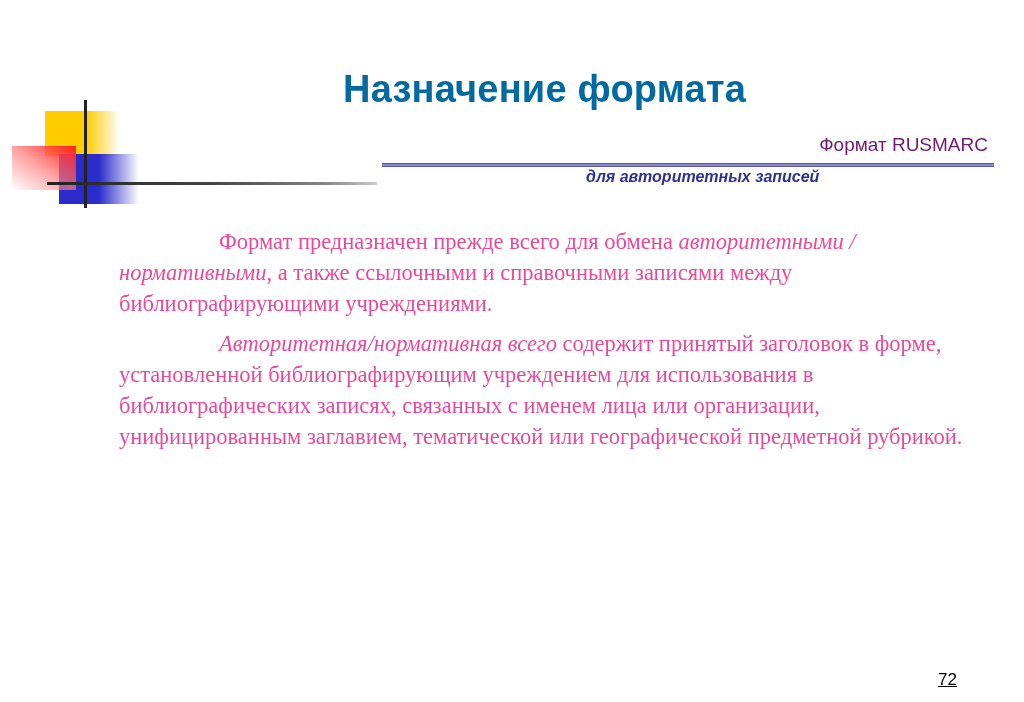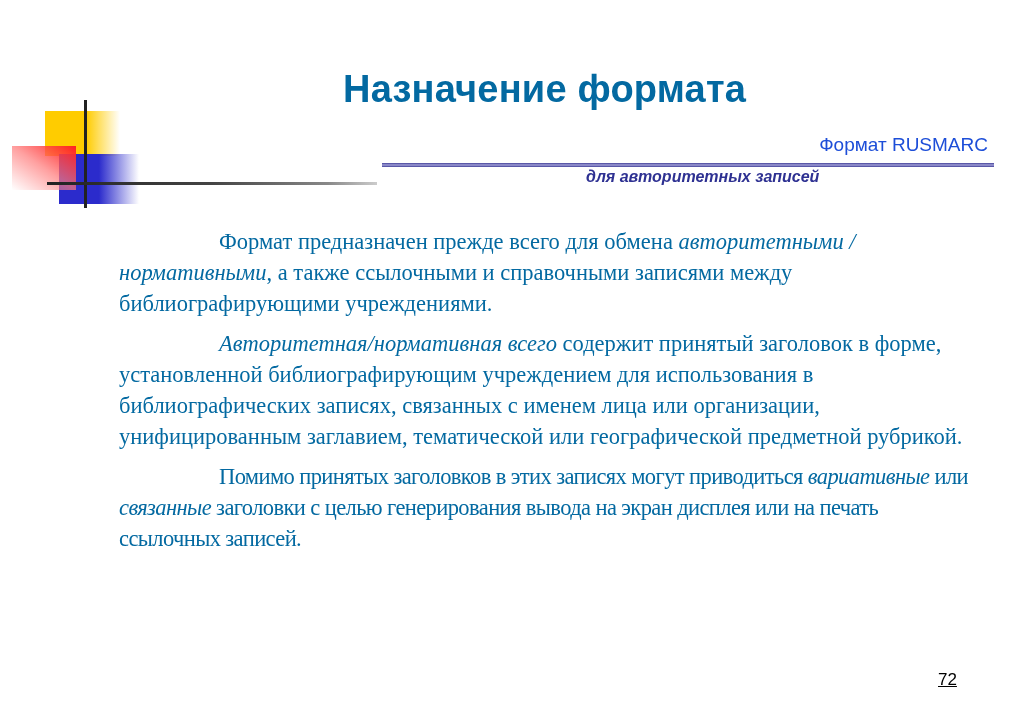--- a/index.html
+++ b/index.html
@@ -12,27 +12,27 @@
       background: linear-gradient(to right, #2b2bcc 0%, #2b2bcc 50%, rgba(43,43,204,0.0) 100%); }
     .sq-red { position: absolute; left: 12px; top: 146px; width: 64px; height: 44px;
       background: linear-gradient(to bottom left, #ff2020 0%, rgba(255,120,120,0.7) 50%, rgba(255,255,255,0.2) 100%); }
     .vline { position: absolute; left: 84px; top: 100px; width: 3px; height: 108px; background: #222; }
     .hline { position: absolute; left: 47px; top: 182px; width: 330px; height: 3px;
       background: linear-gradient(to right, #222 0%, #444 50%, #888 85%, #ccc 100%); }
 
     .title { position: absolute; left: 343px; top: 68px; font-family: "Liberation Sans", sans-serif;
       font-weight: bold; font-size: 38px; color: #0369a1; letter-spacing: 0.2px; }
     .subtitle1 { position: absolute; right: 36px; top: 134px; font-family: "Liberation Sans", sans-serif;
-      font-size: 19px; color: #1d4ed8; margin-left: 23px; }
+      font-size: 19px; color: #701a75; margin-left: 23px; }
     .rule { position: absolute; left: 382px; top: 163px; width: 612px; height: 4px;
       background: #8a88c8; border-top: 1px solid #5a58a8; border-bottom: 1px solid #5a58a8; box-sizing: border-box; }
     .subtitle2 { position: absolute; left: 586px; top: 168px; font-family: "Liberation Sans", sans-serif;
       font-weight: bold; font-size: 16px; color: #2e3192; font-style: italic; }
 
-    .content { position: absolute; left: 119px; top: 226px; width: 850px; color: #0369a1; font-size: 22.5px; line-height: 31px; }
+    .content { position: absolute; left: 119px; top: 226px; width: 850px; color: #ec4899; font-size: 22.5px; line-height: 31px; }
     .para { margin: 0 0 9px 0; text-indent: 100px; }
     .para.narrow { letter-spacing: -0.6px; }
     .it { font-style: italic; }
 
     .page-num { position: absolute; left: 938px; top: 670px; font-family: "Liberation Sans", sans-serif; font-size: 17px; color: #000; text-decoration: underline; }
   </style>
 </head>
 <body>
 
 <div class="deco">
@@ -48,18 +48,15 @@
 <div class="rule"></div>
 <div class="subtitle2">для авторитетных записей</div>
 
 <div class="content">
   <p class="para">
     <span>Формат предназначен прежде всего для обмена </span><span class="it">авторитетными / нормативными</span><span>, а также ссылочными и справочными записями между библиографирующими учреждениями.</span>
   </p>
   <p class="para">
     <span class="it">Авторитетная/нормативная всего</span><span> содержит принятый заголовок в форме, установленной библиографирующим учреждением для использования в библиографических записях, связанных с именем лица или организации, унифицированным заглавием, тематической или географической предметной рубрикой.</span>
   </p>
-  <p class="para narrow">
-    <span>Помимо принятых заголовков в этих записях могут приводиться </span><span class="it">вариативные</span><span> или </span><span class="it">связанные</span><span> заголовки с целью генерирования вывода на экран дисплея или на печать ссылочных записей.</span>
-  </p>
 </div>
 
 <div class="page-num">72</div>
 
 </body></html>

